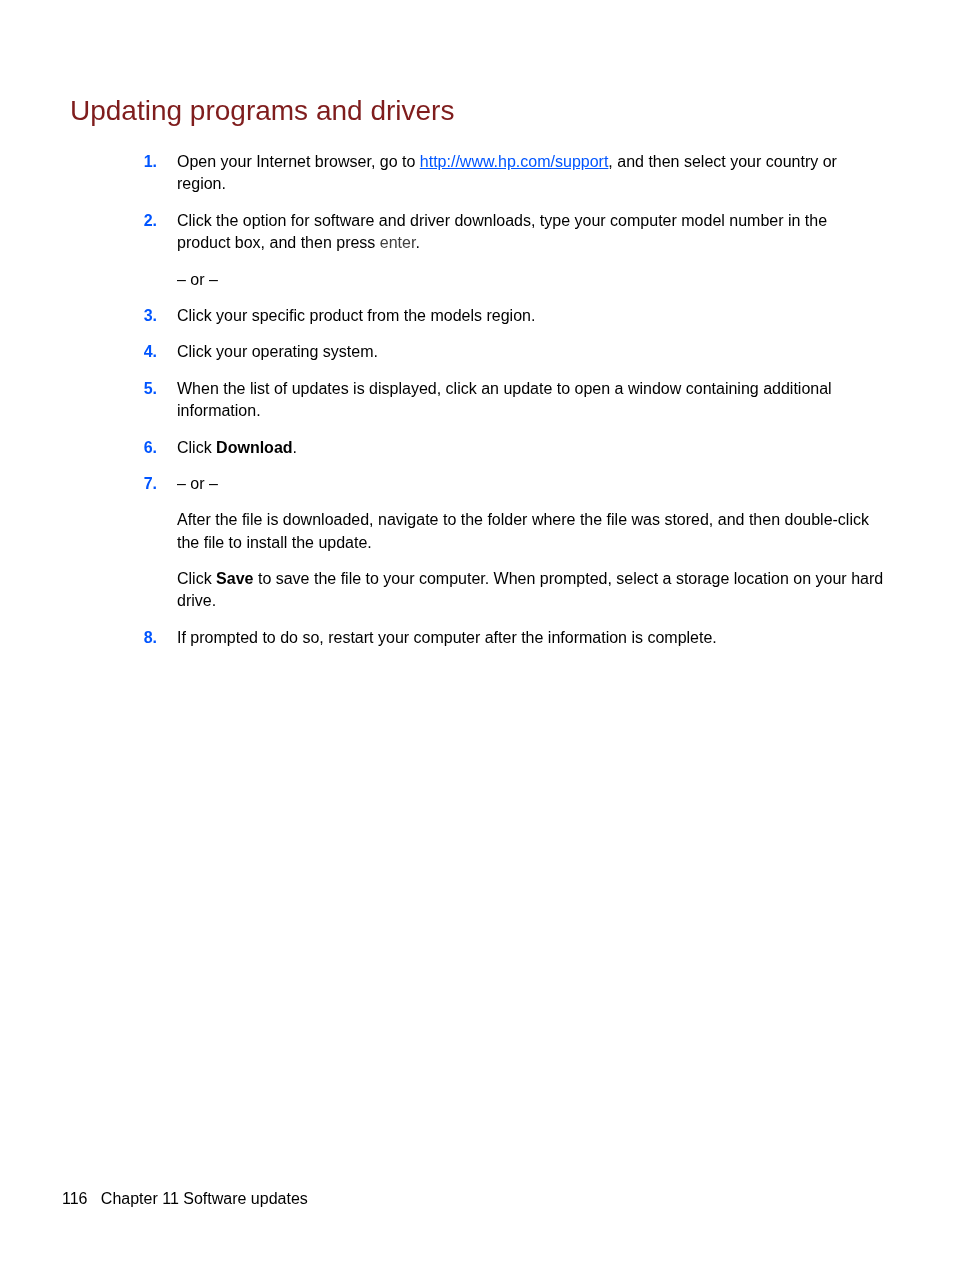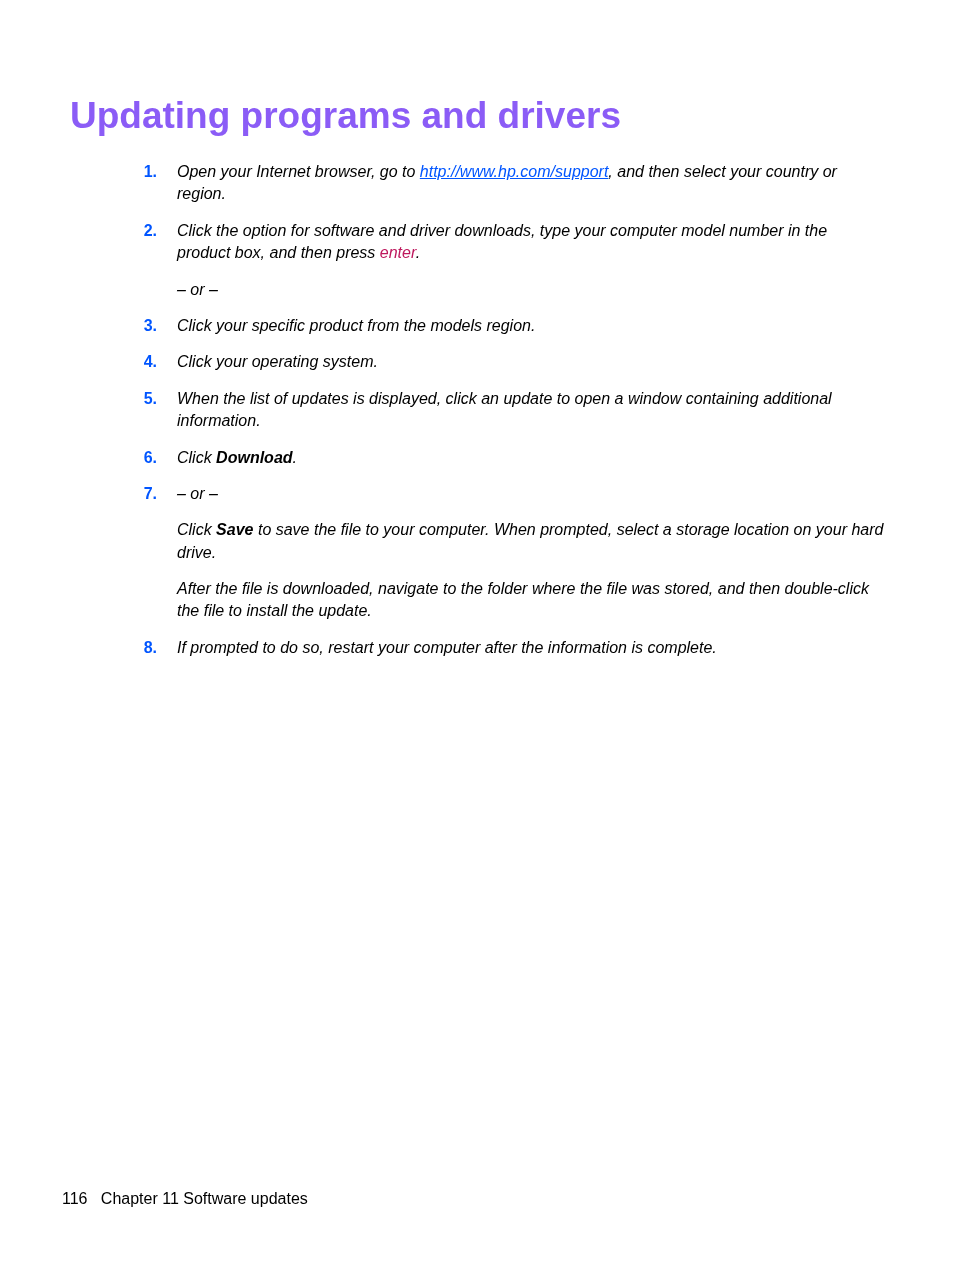--- a/index.html
+++ b/index.html
@@ -10,23 +10,23 @@
     body {
       font-family: Arial, Helvetica, sans-serif;
       background: #fff;
       width: 954px;
       height: 1270px;
       position: relative;
       padding: 95px 70px 0 70px;
       color: #000;
     }
     .heading {
-      color: #8b5cf6;
-      font-size: 37px;
-      font-weight: bold;
+      color: #7f1d1d;
+      font-size: 28px;
+      font-weight: normal;
       margin-bottom: 24px;
     }
     .list {
       margin-left: 65px;
     }
     .item {
       display: flex;
       margin-bottom: 14px;
       font-size: 16px;
       line-height: 1.4;
@@ -34,34 +34,33 @@
     .num {
       color: #0055ff;
       font-weight: bold;
       width: 42px;
       flex-shrink: 0;
       text-align: right;
       padding-right: 20px;
     }
     .content {
       flex: 1;
-      font-style: italic;
     }
     .content p {
       margin-bottom: 14px;
     }
     .content p:last-child {
       margin-bottom: 0;
     }
     .link {
       color: #0055ff;
       text-decoration: underline;
     }
     .keyword {
-      color: #be185d;
+      color: #404040;
     }
     b {
       font-weight: bold;
     }
     .footer {
       position: absolute;
       bottom: 62px;
       left: 62px;
       font-size: 16px;
     }
@@ -113,22 +112,22 @@
     <div class="num">6.</div>
     <div class="content">
       <p><span>Click </span><b>Download</b><span>.</span></p>
     </div>
   </div>
 
   <div class="item">
     <div class="num">7.</div>
     <div class="content">
       <p>– or –</p>
+      <p>After the file is downloaded, navigate to the folder where the file was stored, and then double-click the file to install the update.</p>
       <p><span>Click </span><b>Save</b><span> to save the file to your computer. When prompted, select a storage location on your hard drive.</span></p>
-      <p>After the file is downloaded, navigate to the folder where the file was stored, and then double-click the file to install the update.</p>
     </div>
   </div>
 
   <div class="item">
     <div class="num">8.</div>
     <div class="content">
       <p>If prompted to do so, restart your computer after the information is complete.</p>
     </div>
   </div>
 

